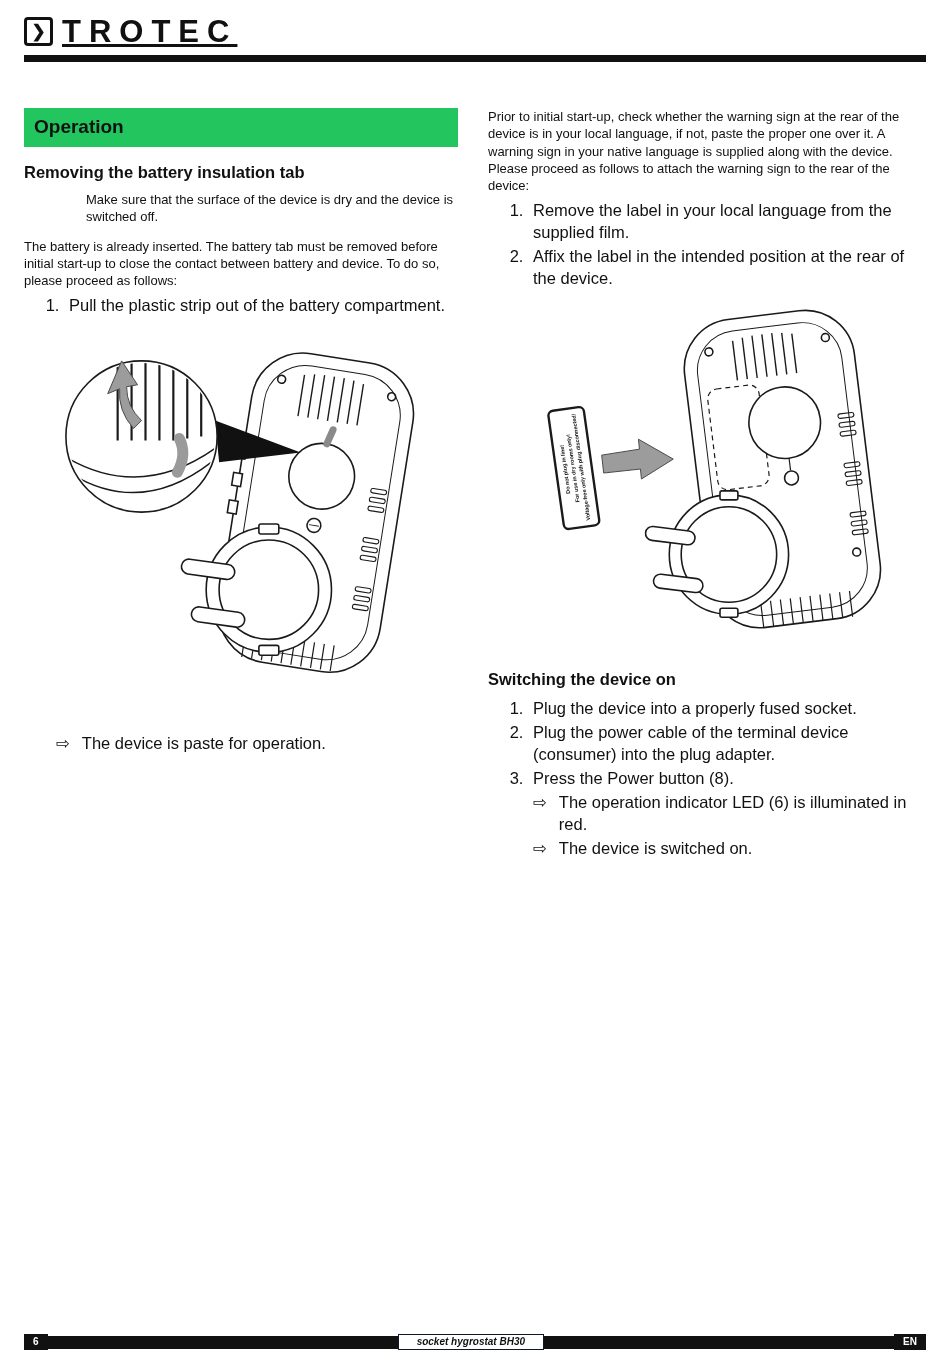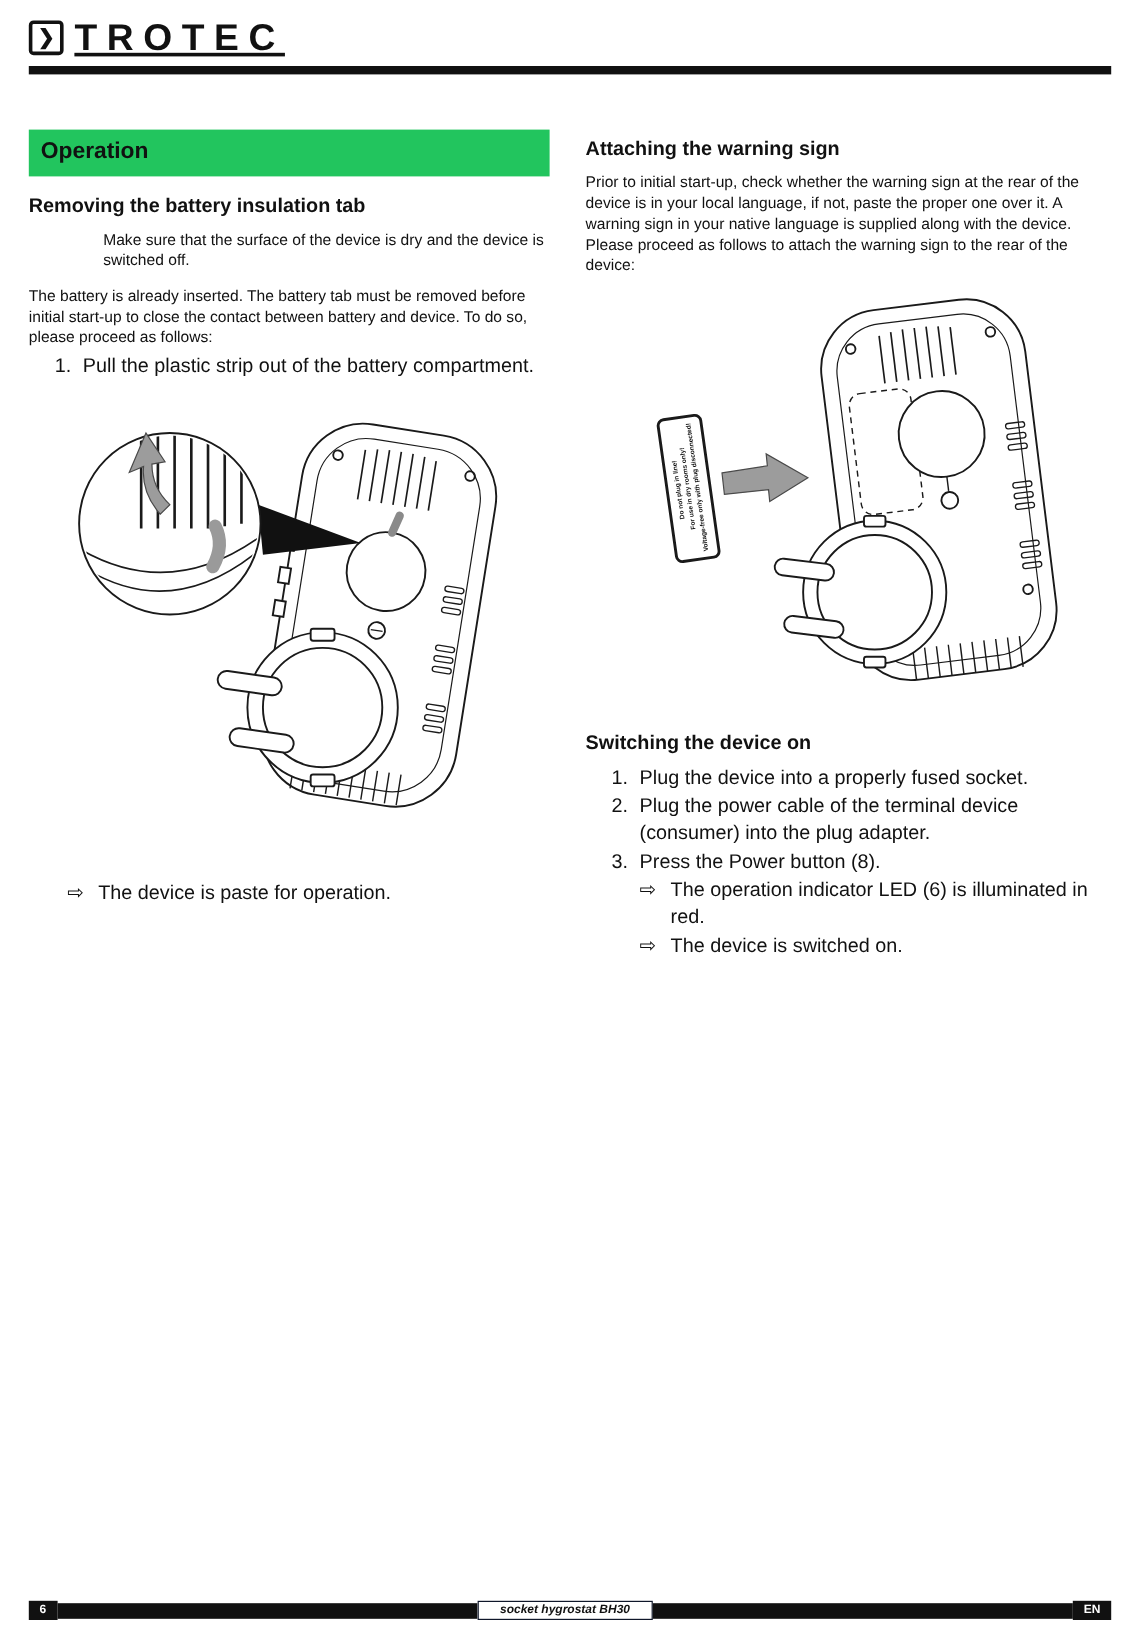--- a/index.html
+++ b/index.html
@@ -183,23 +183,26 @@
         </svg>
       </figure>
 
       <div class="result-line result-main">
         <span class="arrow">⇨</span>
         <span>The device is paste for operation.</span>
       </div>
     </section>
 
     <section class="col">
-      <h3 class="first">Attaching the warning sign</h3>
       <p>Prior to initial start-up, check whether the warning sign at the rear of the device is in your local language, if not, paste the proper one over it. A warning sign in your native language is supplied along with the device. Please proceed as follows to attach the warning sign to the rear of the device:</p>
 
+      <ol>
+        <li>Remove the label in your local language from the supplied film.</li>
+        <li>Affix the label in the intended position at the rear of the device.</li>
+      </ol>
 
       <figure class="rear">
         <svg width="400" height="346" viewBox="0 0 402 348" xmlns="http://www.w3.org/2000/svg">
           <g fill="#fff" stroke="#1a1a1a" stroke-width="1.6">
             <g transform="rotate(-8 56 165)">
               <rect x="38" y="105" width="36" height="120" rx="5" stroke-width="2.4"></rect>
               <g transform="rotate(-90 56 165)" stroke="none" fill="#111" text-anchor="middle" font-family="Liberation Sans, sans-serif" font-size="5.5" font-weight="bold">
                 <text x="56" y="158">Do not plug in line!</text>
                 <text x="56" y="166">For use in dry rooms only!</text>
                 <text x="56" y="174">Voltage-free only with plug disconnected!</text>

